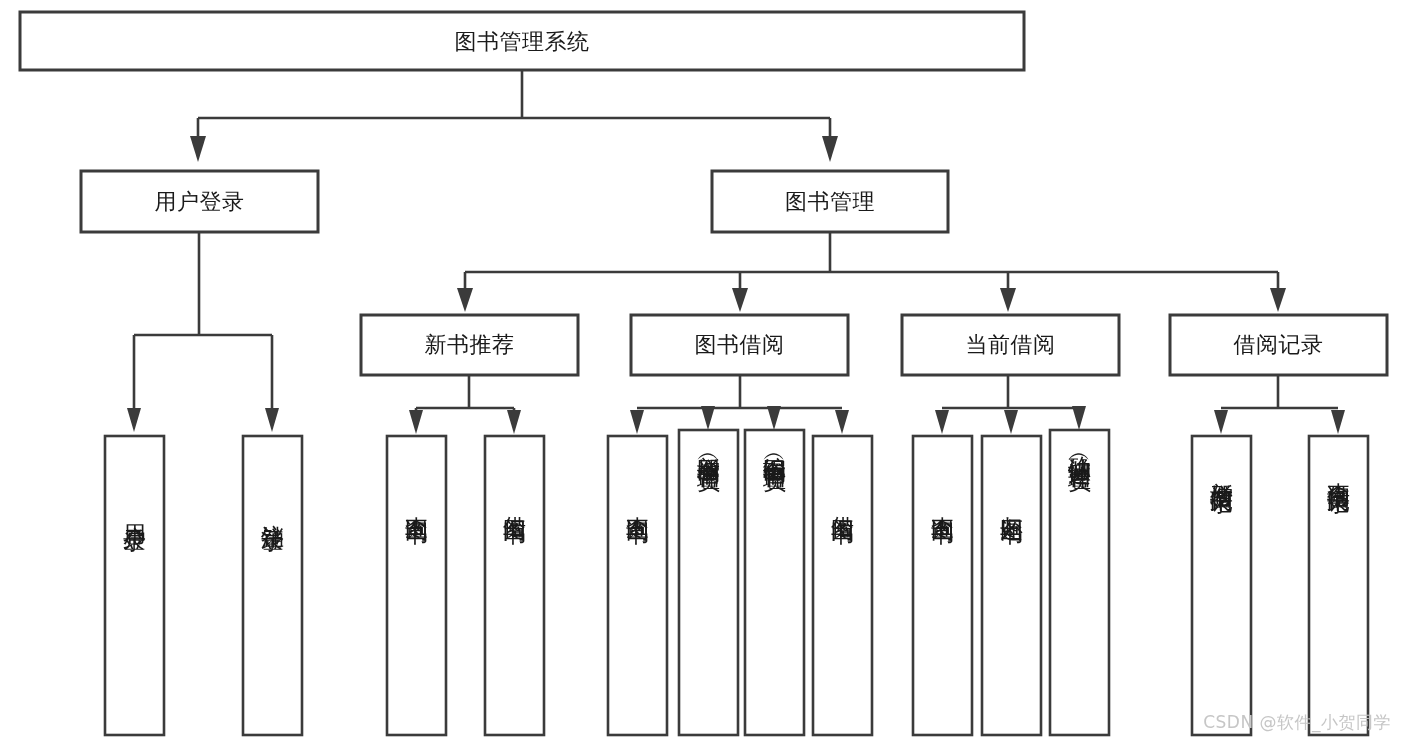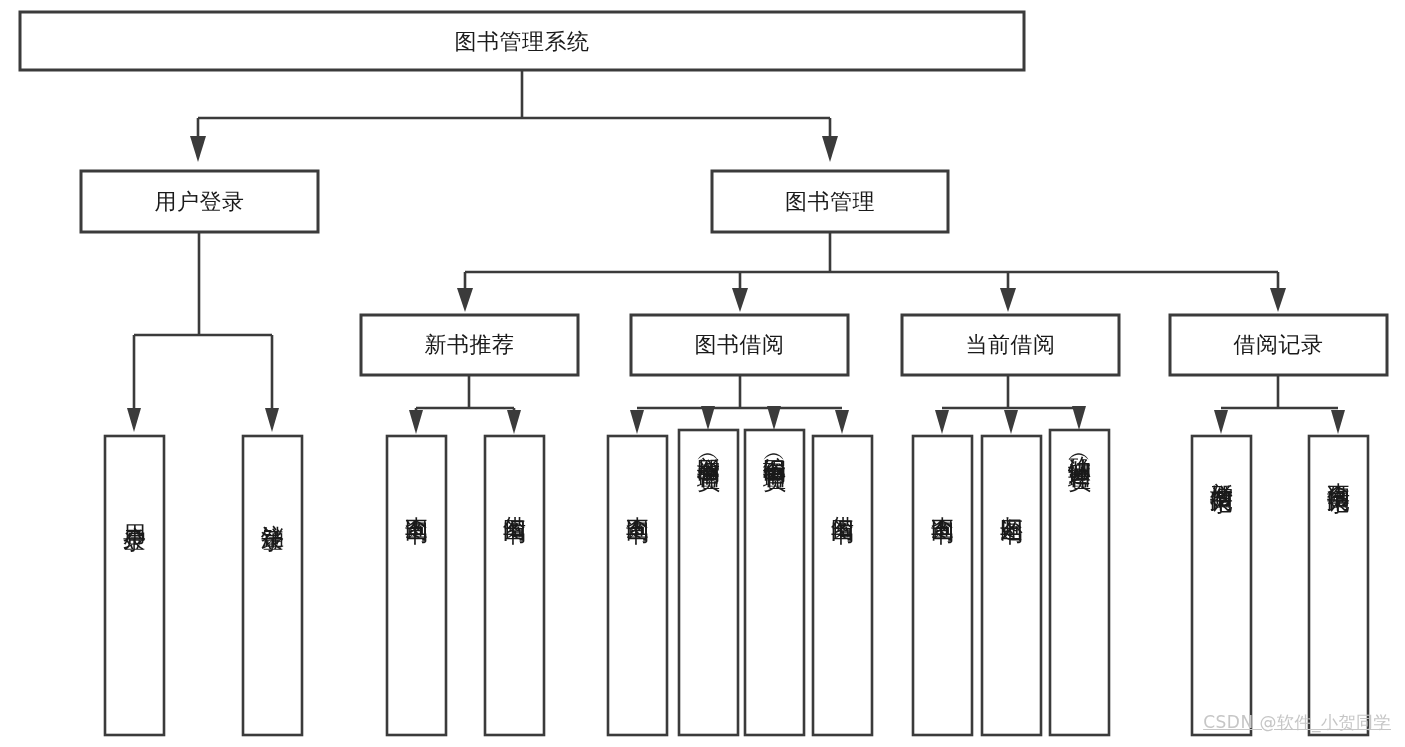--- a/index.html
+++ b/index.html
@@ -75,21 +75,20 @@
   }
   .watermark {
     position: absolute;
     right: 14px;
     bottom: 4px;
     font-family: "DejaVu Sans", "Liberation Sans", sans-serif;
     font-size: 17px;
     color: #c6c6c6;
     letter-spacing: 0.5px;
     white-space: nowrap;
-    text-decoration: underline;
   }
 </style>
 </head>
 <body>
 
 <div id="diagram-root">
 
   <svg class="flow-canvas" viewBox="0 0 1405 747">
 
     <g>

